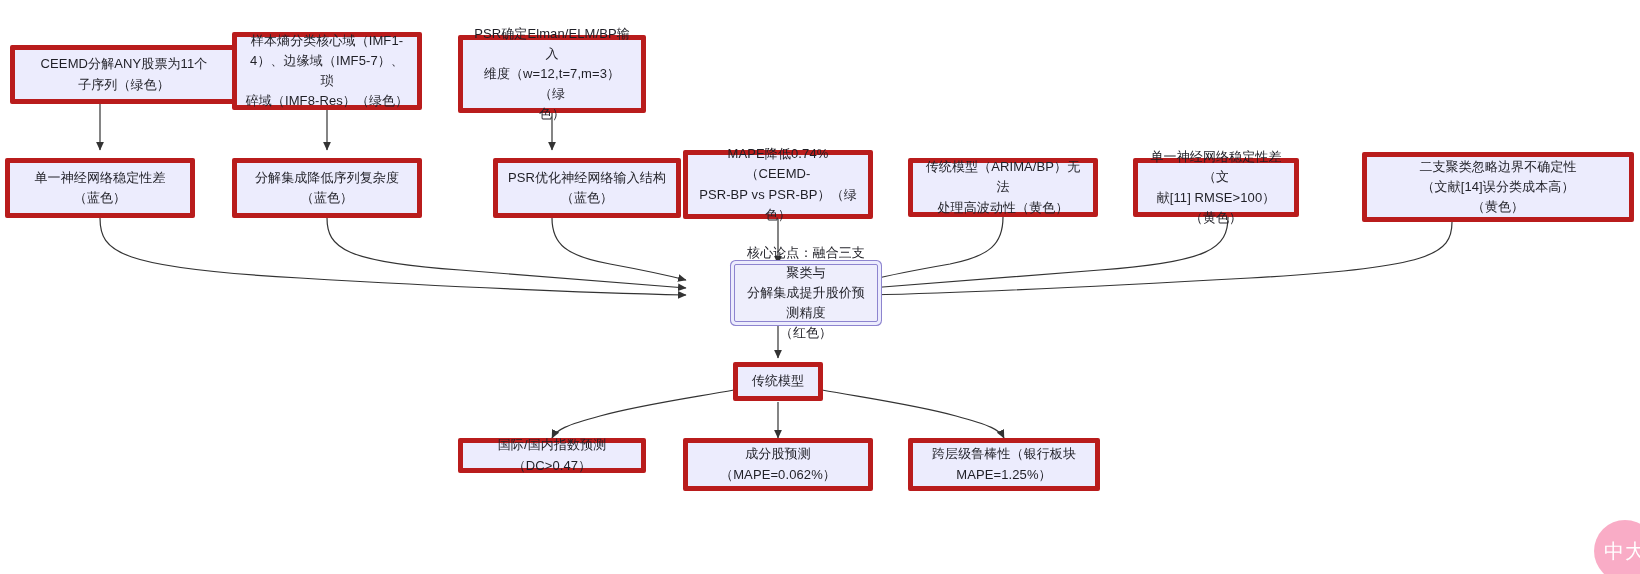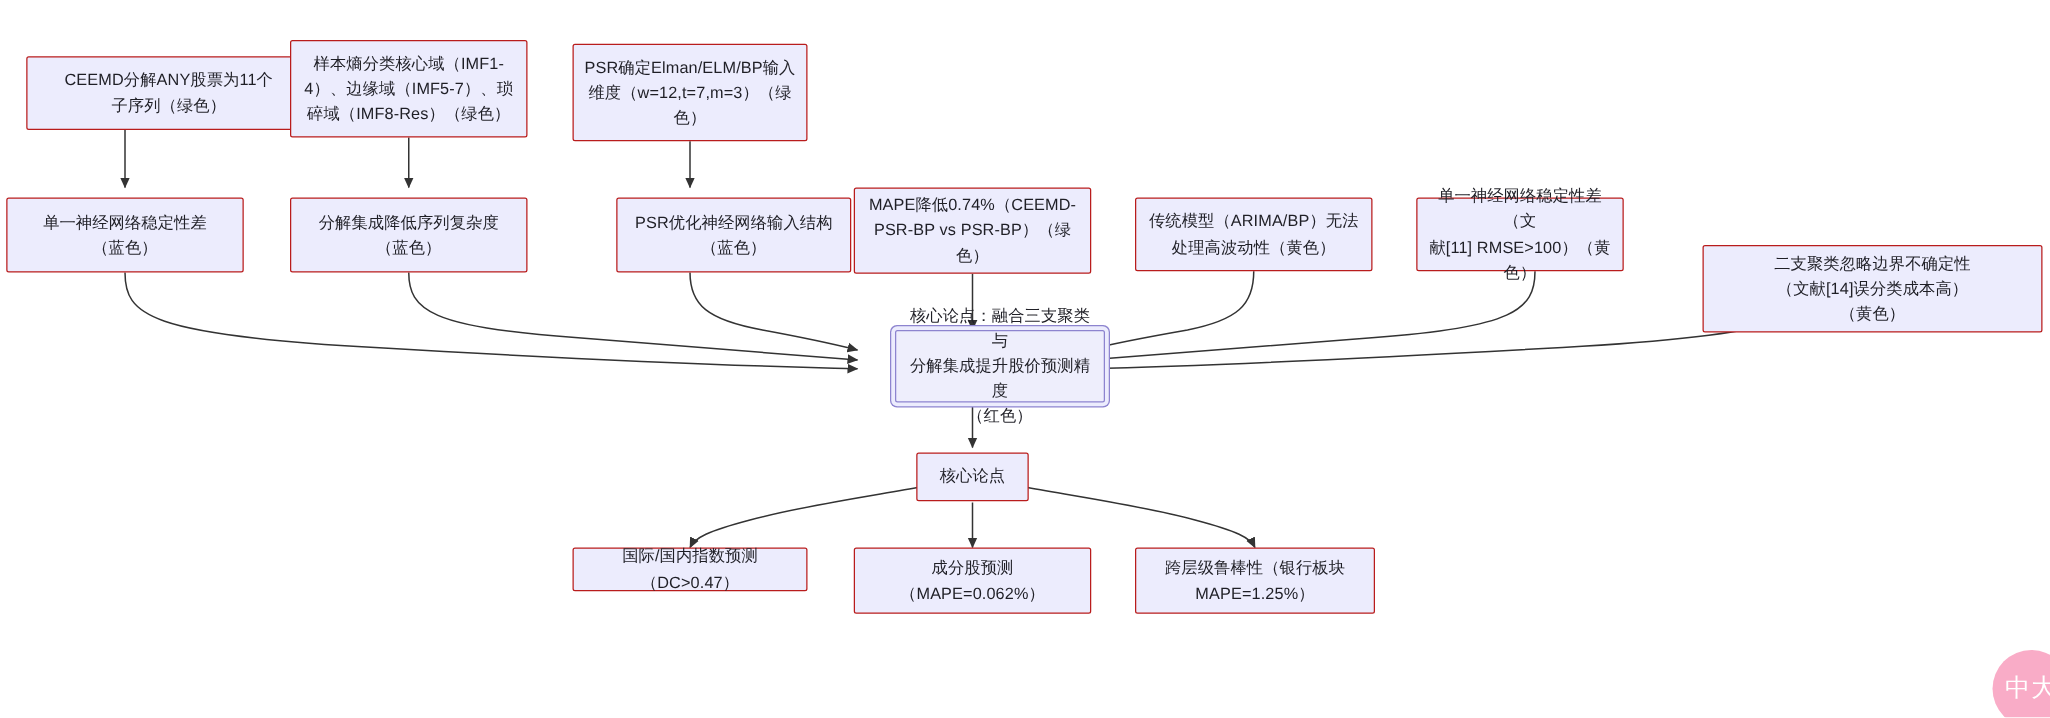--- a/index.html
+++ b/index.html
@@ -12,21 +12,21 @@
     width: 1640px;
     height: 574px;
     background: #ffffff;
     overflow: hidden;
     font-family: "Liberation Sans", "DejaVu Sans", sans-serif;
   }
   .node {
     position: absolute;
     box-sizing: border-box;
     background: #ececfd;
-    border: 1px solid #b91c1c;
+    border: 5px solid #b91c1c;
     border-radius: 2px;
     display: flex;
     align-items: center;
     justify-content: center;
     text-align: center;
     color: #1f1f26;
     font-size: 13px;
     line-height: 1.55;
     padding: 4px 8px;
     white-space: pre-line;
@@ -89,21 +89,21 @@
       <path d="M1452,222 C1452,254 1432,268 1250,278 C1070,288 956,293 870,295"></path>
 
       <path d="M778,322 L778,358"></path>
 
       <path d="M734,390 C690,398 640,405 600,416 C566,425 556,430 552,438"></path>
       <path d="M778,402 L778,438"></path>
       <path d="M822,390 C866,398 916,405 956,416 C990,425 1000,430 1004,438"></path>
     </g>
   </svg>
 
-  <div class="node" style="left:21px; top:45px; width:228px; height:59px;">CEEMD分解ANY股票为11个
+  <div class="node" style="left:10px; top:45px; width:228px; height:59px;">CEEMD分解ANY股票为11个
 子序列（绿色）</div>
 
   <div class="node" style="left:232px; top:32px; width:190px; height:78px;">样本熵分类核心域（IMF1-
 4）、边缘域（IMF5-7）、琐
 碎域（IMF8-Res）（绿色）</div>
 
   <div class="node" style="left:458px; top:35px; width:188px; height:78px;">PSR确定Elman/ELM/BP输入
 维度（w=12,t=7,m=3）（绿
 色）</div>
 
@@ -119,29 +119,29 @@
   <div class="node" style="left:683px; top:150px; width:190px; height:69px;">MAPE降低0.74%（CEEMD-
 PSR-BP vs PSR-BP）（绿
 色）</div>
 
   <div class="node" style="left:908px; top:158px; width:190px; height:59px;">传统模型（ARIMA/BP）无法
 处理高波动性（黄色）</div>
 
   <div class="node" style="left:1133px; top:158px; width:166px; height:59px;">单一神经网络稳定性差（文
 献[11] RMSE&gt;100）（黄色）</div>
 
-  <div class="node" style="left:1362px; top:152px; width:272px; height:70px;margin-top:44px;">二支聚类忽略边界不确定性
+  <div class="node" style="left:1362px; top:152px; width:272px; height:70px;">二支聚类忽略边界不确定性
 （文献[14]误分类成本高）
 （黄色）</div>
 
-  <div class="node core" style="left:716px; top:264px; width:168px; height:58px;">核心论点：融合三支聚类与
+  <div class="node core" style="left:734px; top:264px; width:144px; height:58px;">核心论点：融合三支聚类与
 分解集成提升股价预测精度
 （红色）</div>
 
-  <div class="node" style="left:733px; top:362px; width:90px; height:39px;">核心论点</div>
+  <div class="node" style="left:733px; top:362px; width:90px; height:39px;">传统模型</div>
 
   <div class="node" style="left:458px; top:438px; width:188px; height:35px;">国际/国内指数预测
 （DC&gt;0.47）</div>
 
   <div class="node" style="left:683px; top:438px; width:190px; height:53px;">成分股预测
 （MAPE=0.062%）</div>
 
   <div class="node" style="left:908px; top:438px; width:192px; height:53px;">跨层级鲁棒性（银行板块
 MAPE=1.25%）</div>
 

